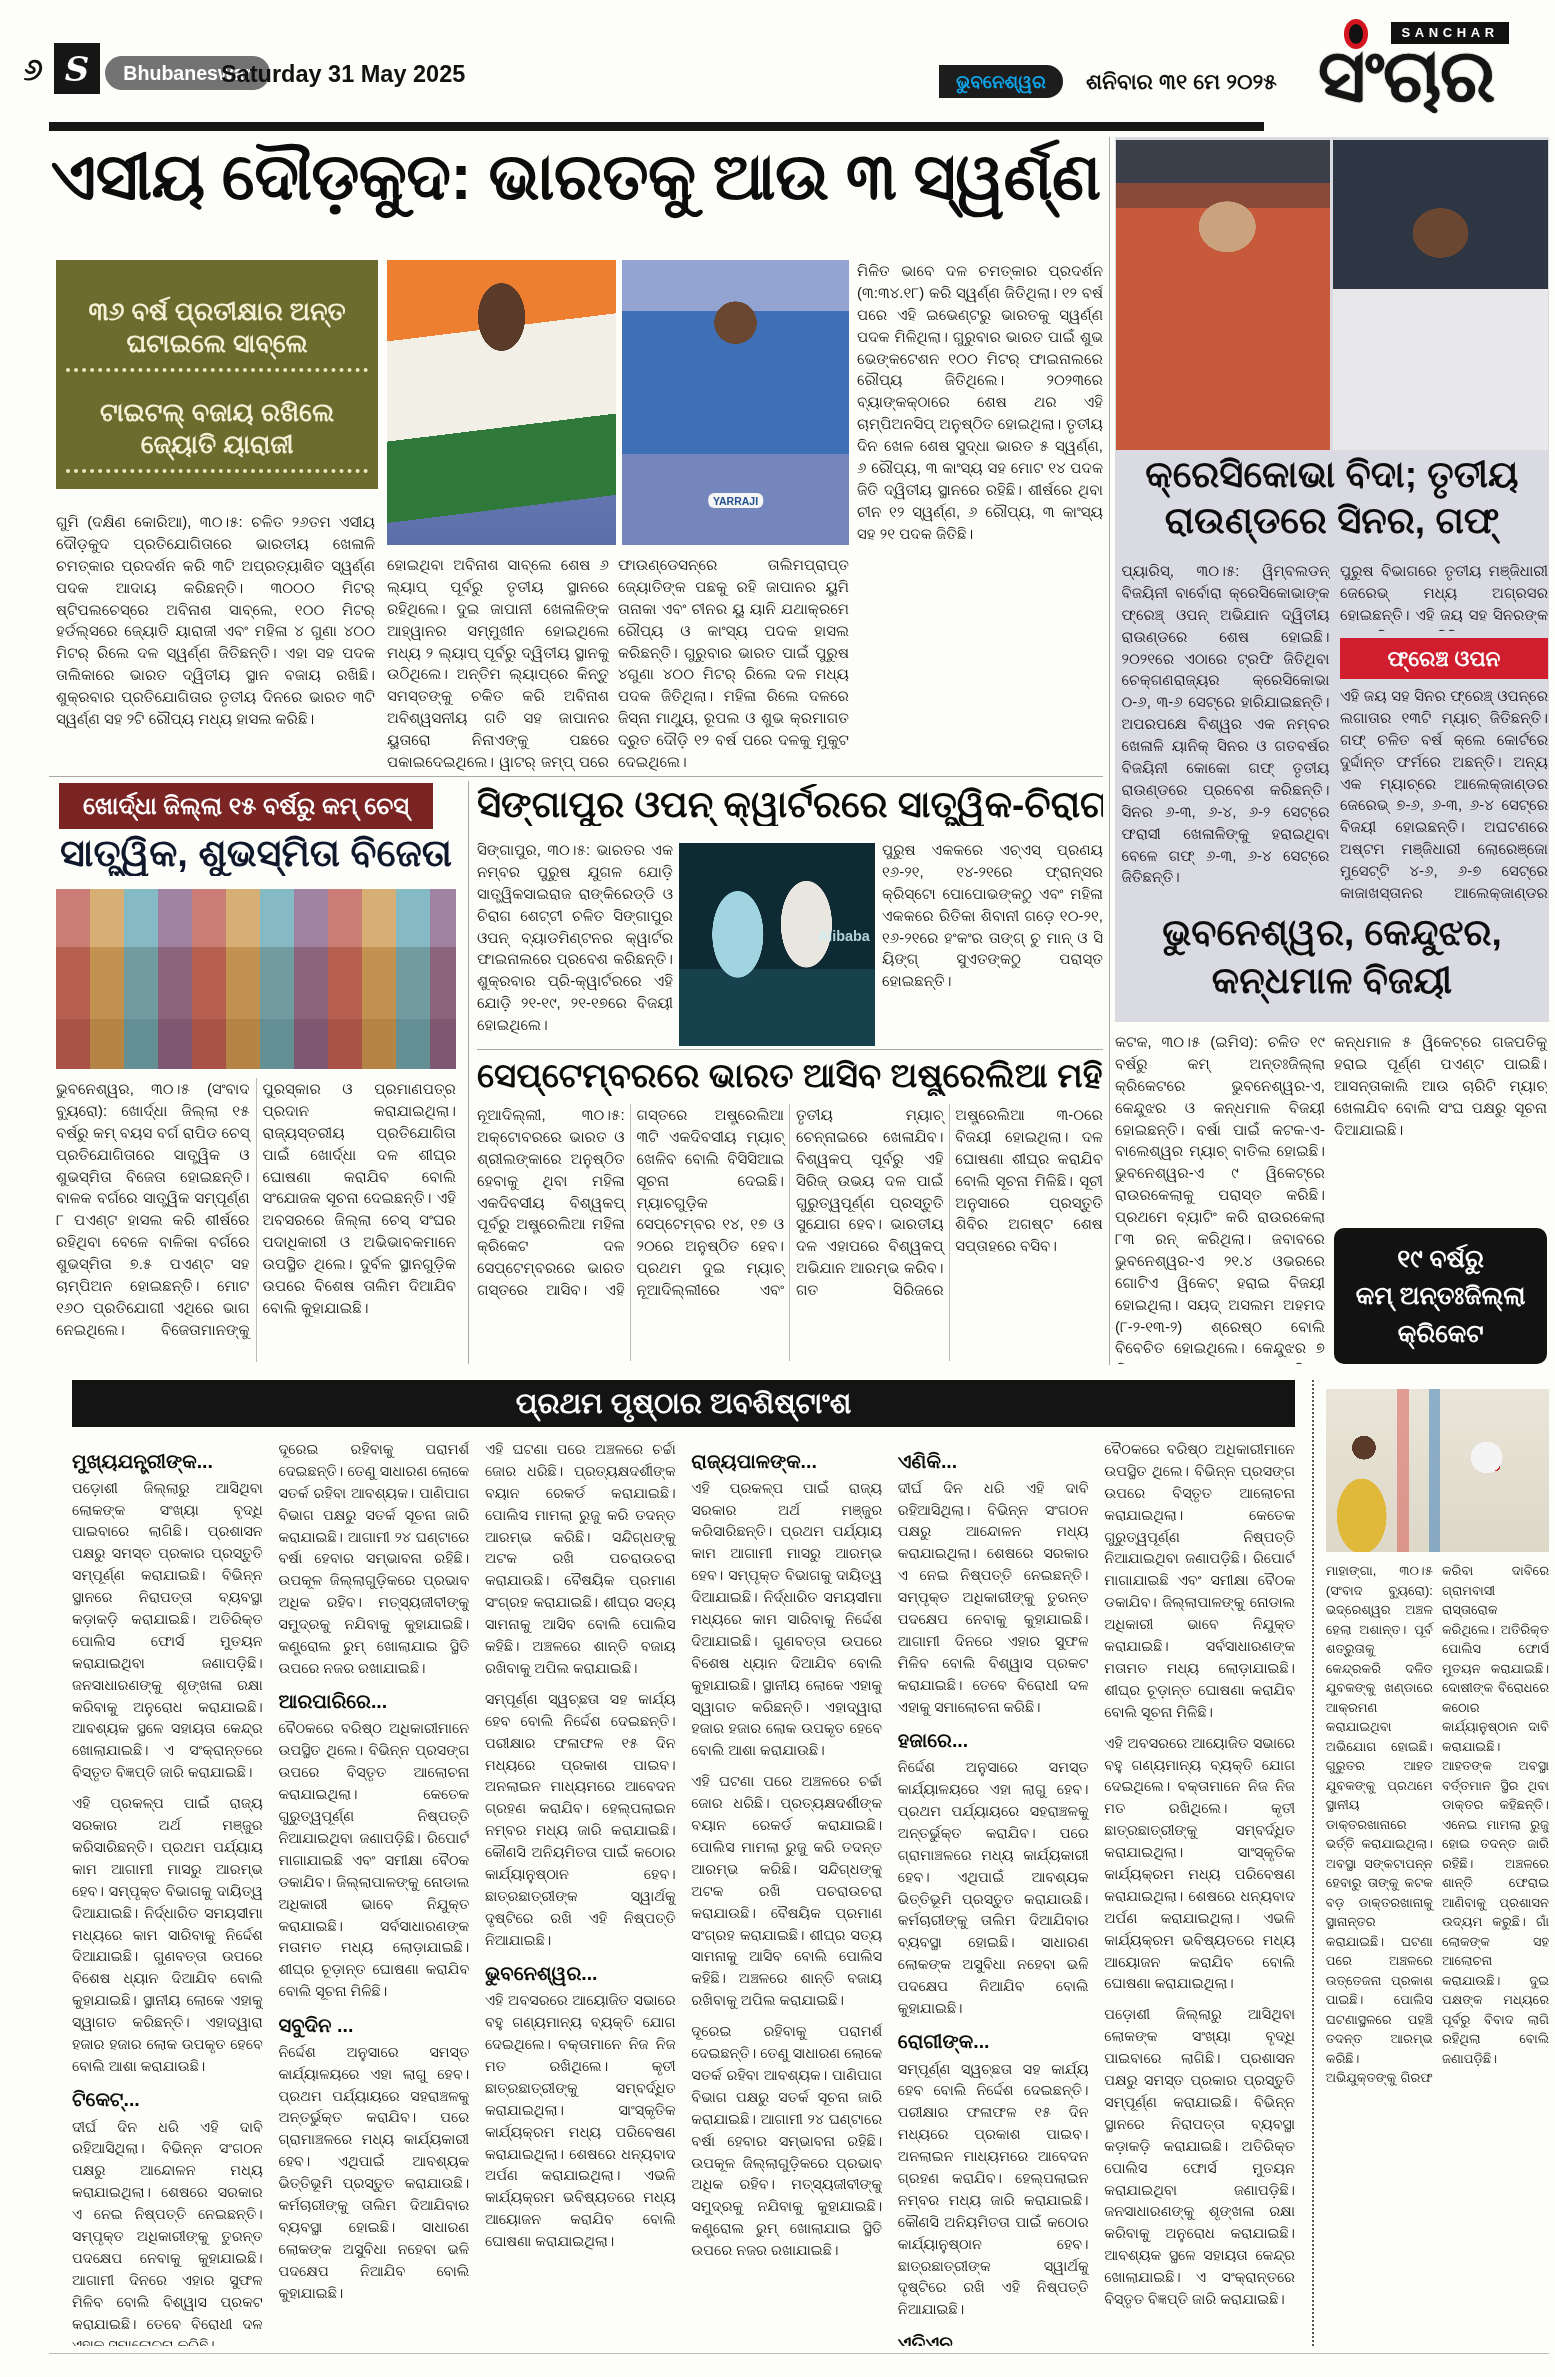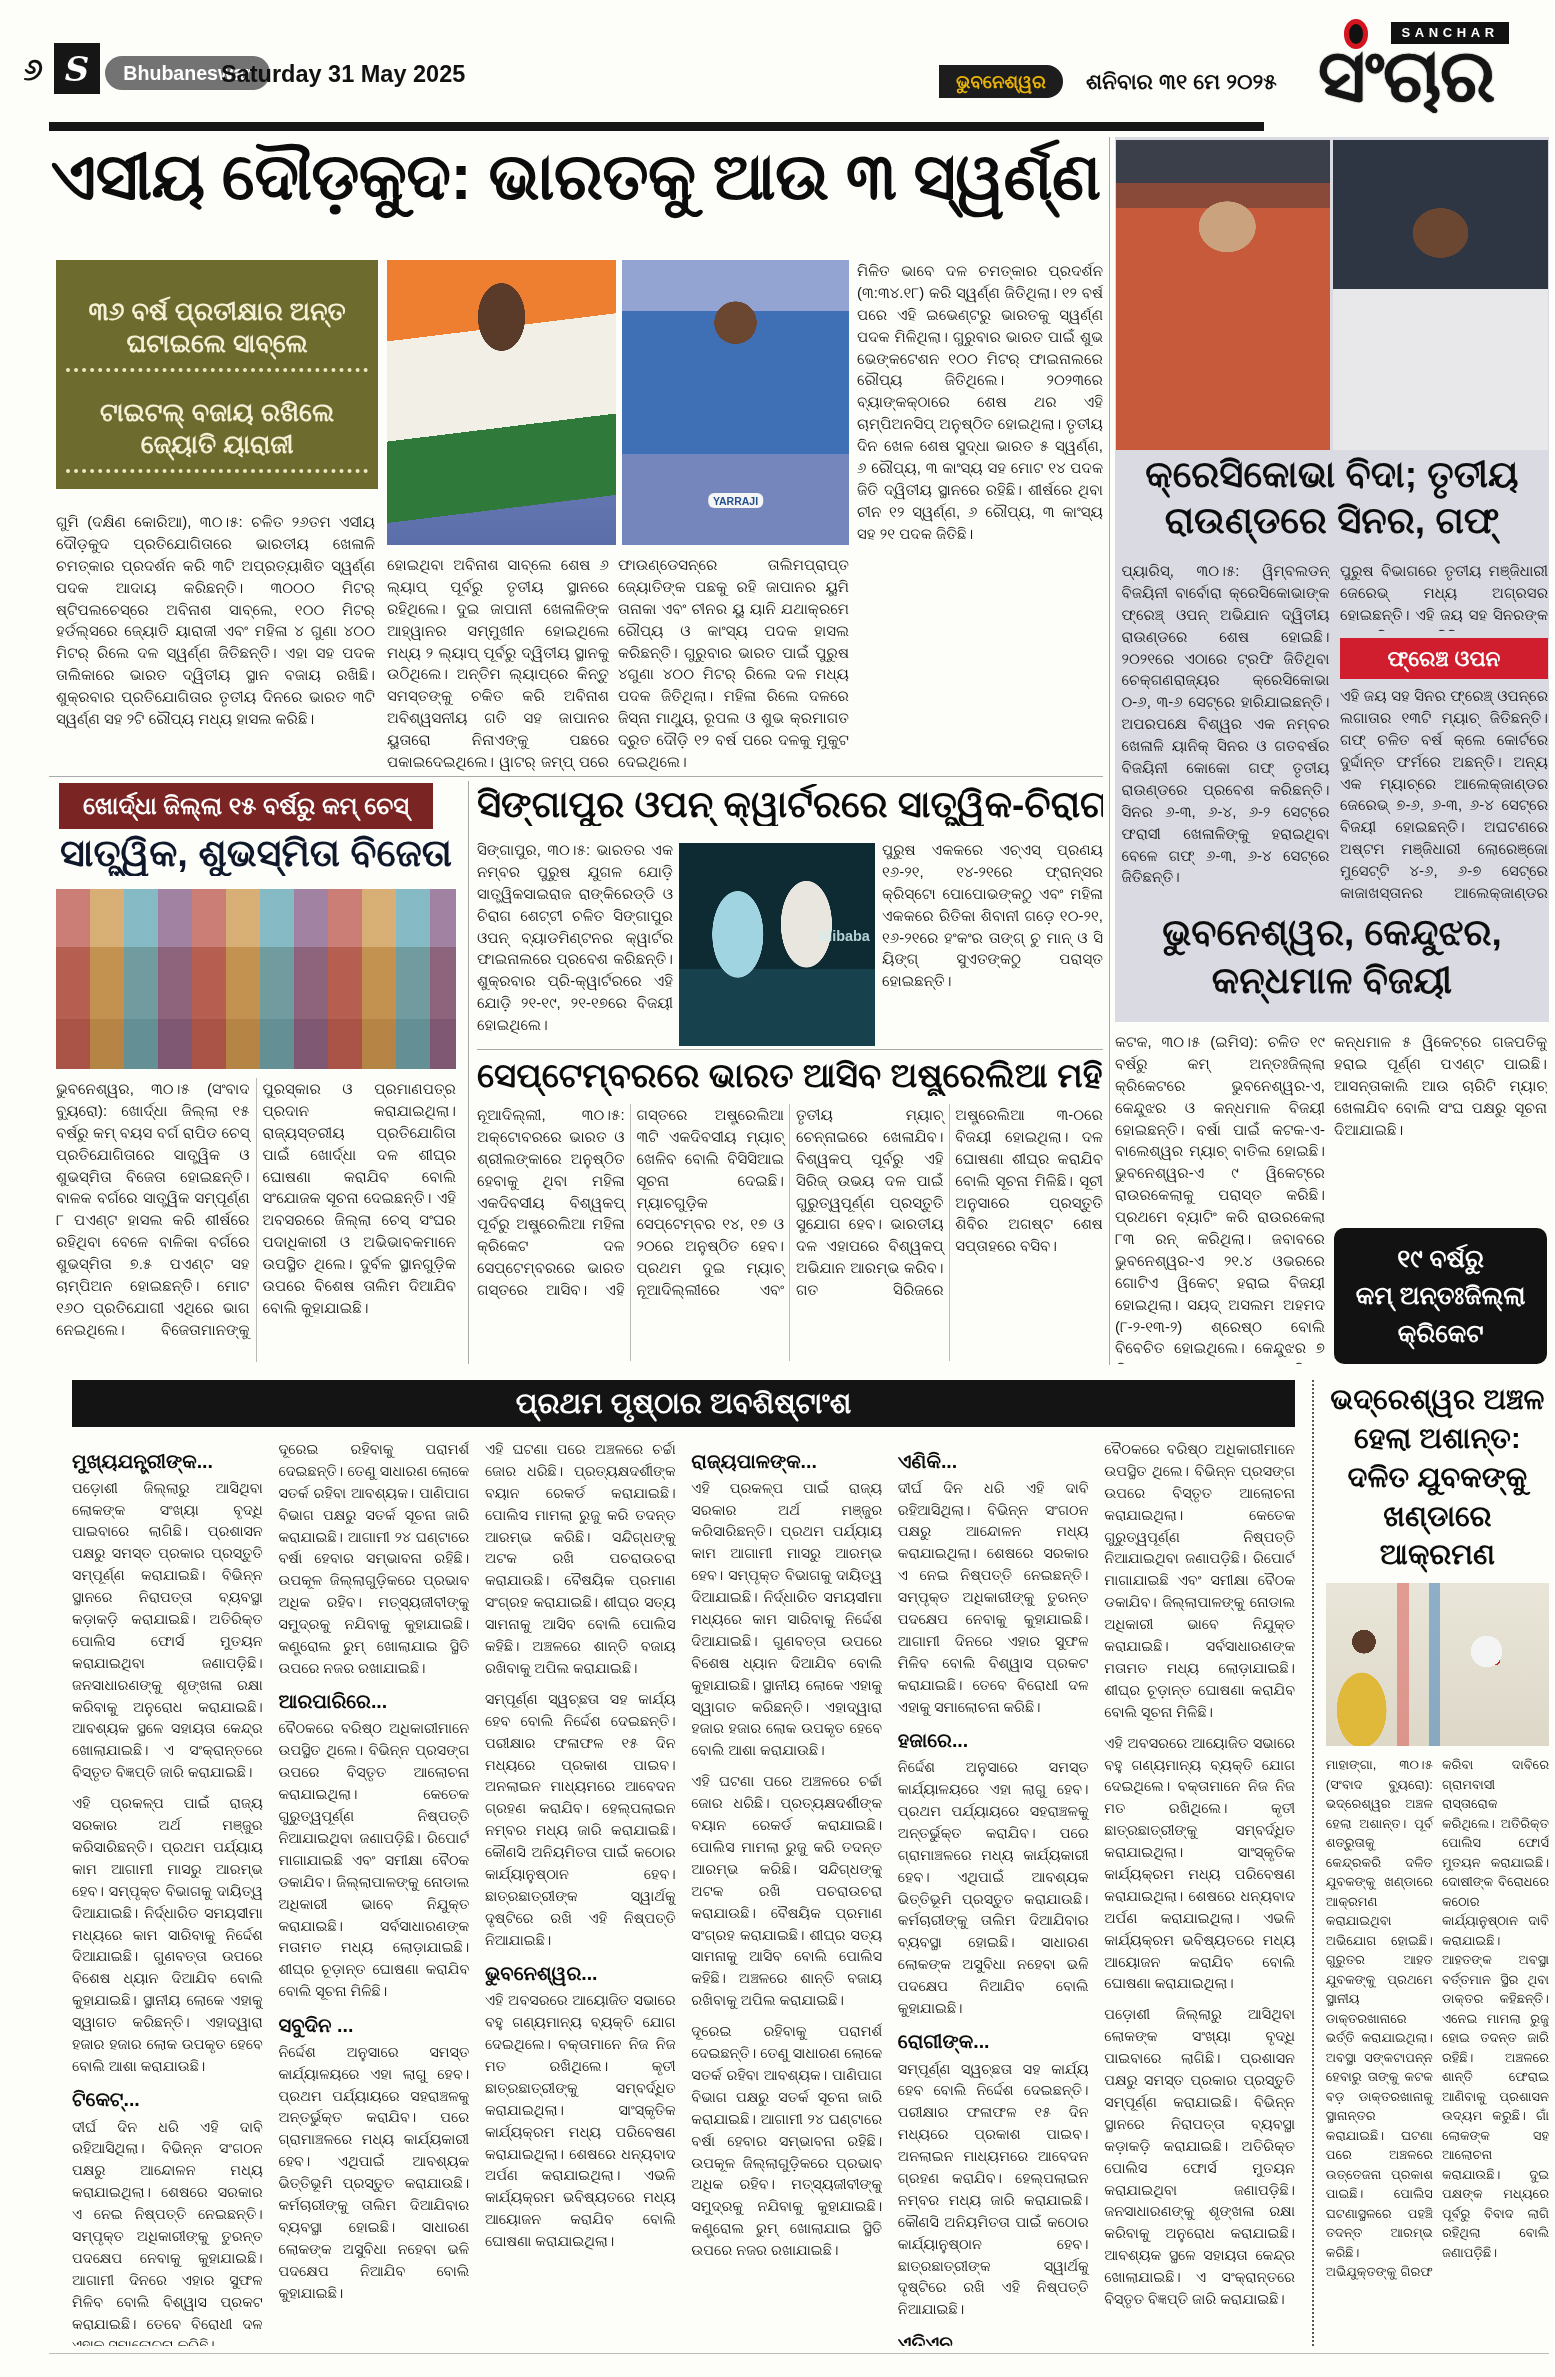--- a/index.html
+++ b/index.html
@@ -17,21 +17,21 @@
   
   .pageno{left:23.5px;top:52px;font-size:31px;font-weight:bold;color:#111;}
   .logobox{left:54px;top:43px;width:46px;height:51px;background:#161616;
     display:flex;align-items:center;justify-content:center;}
   .logobox span{color:#fff;font-family:"DejaVu Serif",serif;font-style:italic;
     font-weight:bold;font-size:34px;line-height:1;}
   .citypill{left:105px;top:56px;height:34px;border-radius:17px;background:#737373;
     color:#fff;font-weight:bold;font-size:19.6px;line-height:34px;padding:0 18.3px;}
   .date-en{left:221px;top:61px;font-size:23.5px;font-weight:bold;color:#111;}
   .odiapill{left:939px;top:65px;height:33px;border-radius:0 16.3px 16.3px 0;background:#1d1d1d;
-    color:#eab308;font-weight:bold;font-size:18.3px;line-height:33px;padding:0 17px;}
+    color:#0ea5e9;font-weight:bold;font-size:18.3px;line-height:33px;padding:0 17px;}
   .odiadate{left:1086px;top:69px;font-size:21.6px;font-weight:bold;color:#111;}
   .masthead{left:1318px;top:22px;width:233px;height:98px;}
   .mast-tag{position:absolute;left:73px;top:0;background:#111;color:#fff;
     font-size:13px;font-weight:bold;letter-spacing:4.6px;padding:3.3px 10.5px;}
   .mast-word{position:absolute;left:0;top:17px;font-size:73px;font-weight:900;
     color:#151515;line-height:1;letter-spacing:-1.3px;text-shadow:0 0 1.3px #151515;}
   .mast-ring{position:absolute;left:26px;top:-2.6px;width:14.4px;height:19.6px;border:5.2px solid #d41520;
     border-radius:50%;background:#111;}
   .toprule{left:49px;top:122px;width:1215px;height:8.5px;background:#161616;}
 
@@ -236,22 +236,18 @@
       <div class="cont-h">ଏତିଏନ୍...</div>
     </div>
   <div class="contcol">
       <div class="cont-p">ବୈଠକରେ ବରିଷ୍ଠ ଅଧିକାରୀମାନେ ଉପସ୍ଥିତ ଥିଲେ। ବିଭିନ୍ନ ପ୍ରସଙ୍ଗ ଉପରେ ବିସ୍ତୃତ ଆଲୋଚନା କରାଯାଇଥିଲା। କେତେକ ଗୁରୁତ୍ୱପୂର୍ଣ୍ଣ ନିଷ୍ପତ୍ତି ନିଆଯାଇଥିବା ଜଣାପଡ଼ିଛି। ରିପୋର୍ଟ ମାଗାଯାଇଛି ଏବଂ ସମୀକ୍ଷା ବୈଠକ ଡକାଯିବ। ଜିଲ୍ଲାପାଳଙ୍କୁ ନୋଡାଲ ଅଧିକାରୀ ଭାବେ ନିଯୁକ୍ତ କରାଯାଇଛି। ସର୍ବସାଧାରଣଙ୍କ ମତାମତ ମଧ୍ୟ ଲୋଡ଼ାଯାଇଛି। ଶୀଘ୍ର ଚୂଡ଼ାନ୍ତ ଘୋଷଣା କରାଯିବ ବୋଲି ସୂଚନା ମିଳିଛି।</div>
       <div class="cont-p">ଏହି ଅବସରରେ ଆୟୋଜିତ ସଭାରେ ବହୁ ଗଣ୍ୟମାନ୍ୟ ବ୍ୟକ୍ତି ଯୋଗ ଦେଇଥିଲେ। ବକ୍ତାମାନେ ନିଜ ନିଜ ମତ ରଖିଥିଲେ। କୃତୀ ଛାତ୍ରଛାତ୍ରୀଙ୍କୁ ସମ୍ବର୍ଦ୍ଧିତ କରାଯାଇଥିଲା। ସାଂସ୍କୃତିକ କାର୍ଯ୍ୟକ୍ରମ ମଧ୍ୟ ପରିବେଷଣ କରାଯାଇଥିଲା। ଶେଷରେ ଧନ୍ୟବାଦ ଅର୍ପଣ କରାଯାଇଥିଲା। ଏଭଳି କାର୍ଯ୍ୟକ୍ରମ ଭବିଷ୍ୟତରେ ମଧ୍ୟ ଆୟୋଜନ କରାଯିବ ବୋଲି ଘୋଷଣା କରାଯାଇଥିଲା।</div>
       <div class="cont-p">ପଡ଼ୋଶୀ ଜିଲ୍ଲାରୁ ଆସିଥିବା ଲୋକଙ୍କ ସଂଖ୍ୟା ବୃଦ୍ଧି ପାଇବାରେ ଲାଗିଛି। ପ୍ରଶାସନ ପକ୍ଷରୁ ସମସ୍ତ ପ୍ରକାର ପ୍ରସ୍ତୁତି ସମ୍ପୂର୍ଣ୍ଣ କରାଯାଇଛି। ବିଭିନ୍ନ ସ୍ଥାନରେ ନିରାପତ୍ତା ବ୍ୟବସ୍ଥା କଡ଼ାକଡ଼ି କରାଯାଇଛି। ଅତିରିକ୍ତ ପୋଲିସ ଫୋର୍ସ ମୁତୟନ କରାଯାଇଥିବା ଜଣାପଡ଼ିଛି। ଜନସାଧାରଣଙ୍କୁ ଶୃଙ୍ଖଳା ରକ୍ଷା କରିବାକୁ ଅନୁରୋଧ କରାଯାଇଛି। ଆବଶ୍ୟକ ସ୍ଥଳେ ସହାୟତା କେନ୍ଦ୍ର ଖୋଲାଯାଇଛି। ଏ ସଂକ୍ରାନ୍ତରେ ବିସ୍ତୃତ ବିଜ୍ଞପ୍ତି ଜାରି କରାଯାଇଛି।</div>
     </div>
 </div>
 
 <div class="abs attack">
-  <div class="attack-headline pre">ଭଦ୍ରେଶ୍ୱର ଅଞ୍ଚଳ
-ହେଲା ଅଶାନ୍ତ:
-ଦଳିତ ଯୁବକଙ୍କୁ
-ଖଣ୍ଡାରେ ଆକ୍ରମଣ</div>
   <div class="photo photo-injured" style="width:100%;height:163px;margin-top:9.1px;"></div>
   <div class="attack-body">ମାହାଙ୍ଗା, ୩୦।୫ (ସଂବାଦ ବ୍ୟୁରୋ): ଭଦ୍ରେଶ୍ୱର ଅଞ୍ଚଳ ହେଲା ଅଶାନ୍ତ। ପୂର୍ବ ଶତ୍ରୁତାକୁ କେନ୍ଦ୍ରକରି ଦଳିତ ଯୁବକଙ୍କୁ ଖଣ୍ଡାରେ ଆକ୍ରମଣ କରାଯାଇଥିବା ଅଭିଯୋଗ ହୋଇଛି। ଗୁରୁତର ଆହତ ଯୁବକଙ୍କୁ ପ୍ରଥମେ ସ୍ଥାନୀୟ ଡାକ୍ତରଖାନାରେ ଭର୍ତ୍ତି କରାଯାଇଥିଲା। ଅବସ୍ଥା ସଙ୍କଟାପନ୍ନ ହେବାରୁ ତାଙ୍କୁ କଟକ ବଡ଼ ଡାକ୍ତରଖାନାକୁ ସ୍ଥାନାନ୍ତର କରାଯାଇଛି। ଘଟଣା ପରେ ଅଞ୍ଚଳରେ ଉତ୍ତେଜନା ପ୍ରକାଶ ପାଇଛି। ପୋଲିସ ଘଟଣାସ୍ଥଳରେ ପହଞ୍ଚି ତଦନ୍ତ ଆରମ୍ଭ କରିଛି। ଅଭିଯୁକ୍ତଙ୍କୁ ଗିରଫ କରିବା ଦାବିରେ ଗ୍ରାମବାସୀ ରାସ୍ତାରୋକ କରିଥିଲେ। ଅତିରିକ୍ତ ପୋଲିସ ଫୋର୍ସ ମୁତୟନ କରାଯାଇଛି। ଦୋଷୀଙ୍କ ବିରୋଧରେ କଠୋର କାର୍ଯ୍ୟାନୁଷ୍ଠାନ ଦାବି କରାଯାଇଛି। ଆହତଙ୍କ ଅବସ୍ଥା ବର୍ତ୍ତମାନ ସ୍ଥିର ଥିବା ଡାକ୍ତର କହିଛନ୍ତି। ଏନେଇ ମାମଲା ରୁଜୁ ହୋଇ ତଦନ୍ତ ଜାରି ରହିଛି। ଅଞ୍ଚଳରେ ଶାନ୍ତି ଫେରାଇ ଆଣିବାକୁ ପ୍ରଶାସନ ଉଦ୍ୟମ କରୁଛି। ଗାଁ ଲୋକଙ୍କ ସହ ଆଲୋଚନା କରାଯାଉଛି। ଦୁଇ ପକ୍ଷଙ୍କ ମଧ୍ୟରେ ପୂର୍ବରୁ ବିବାଦ ଲାଗି ରହିଥିଲା ବୋଲି ଜଣାପଡ଼ିଛି।</div>
 </div>
 
 <div class="abs botrule"></div>
 
 
 </body></html>

